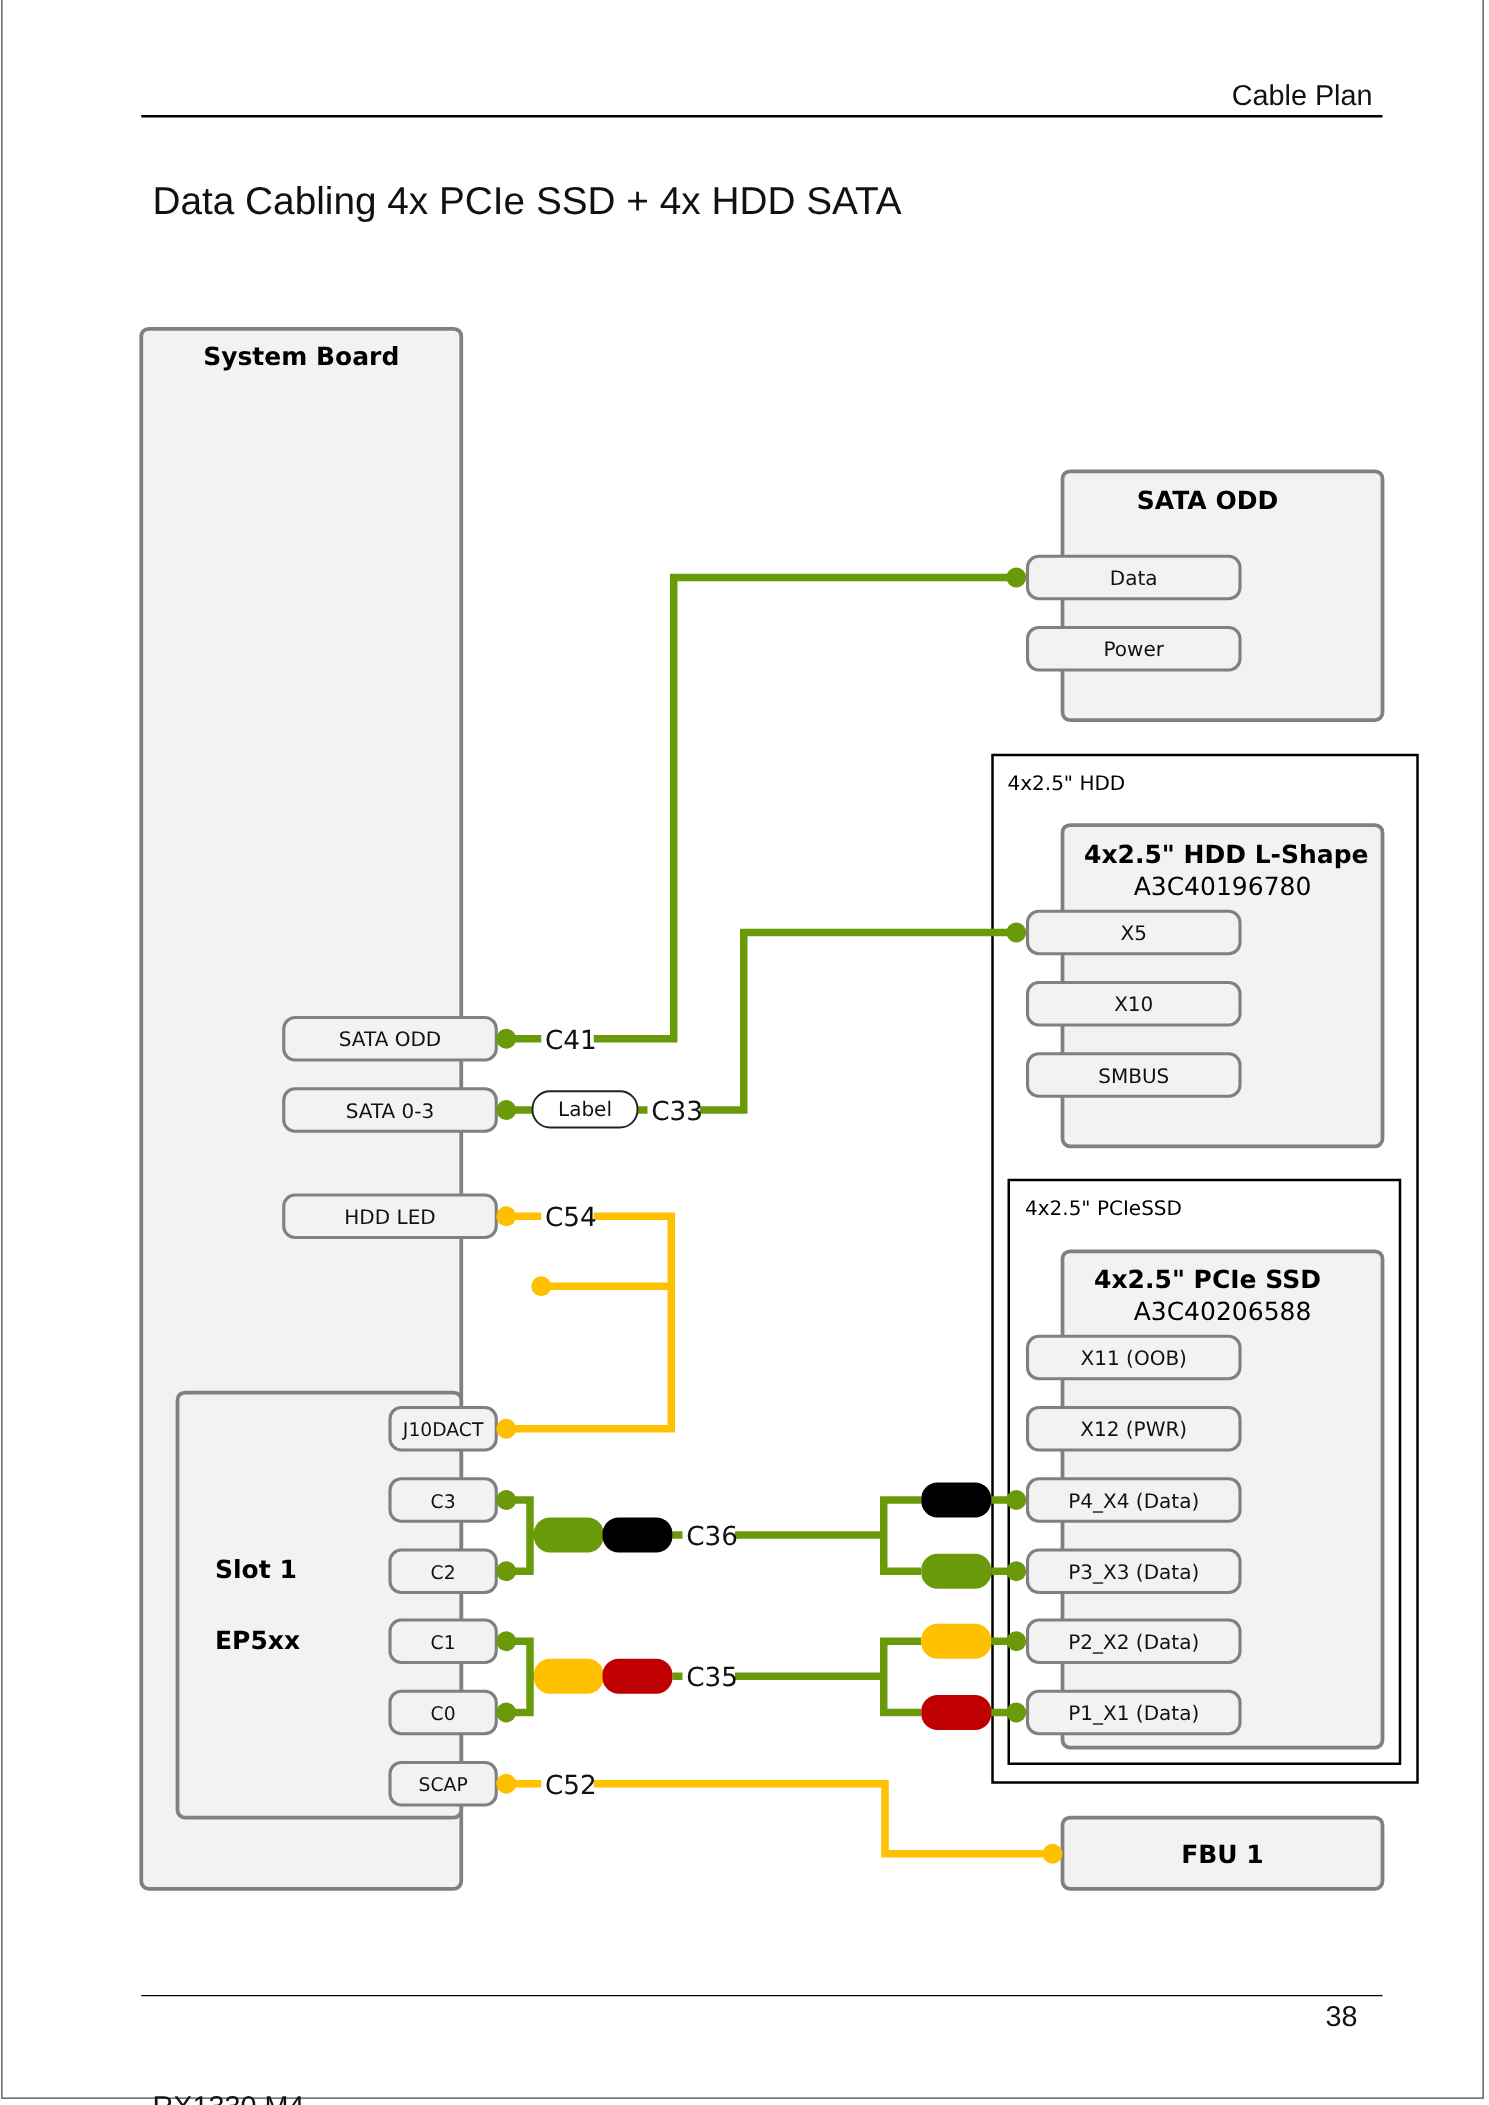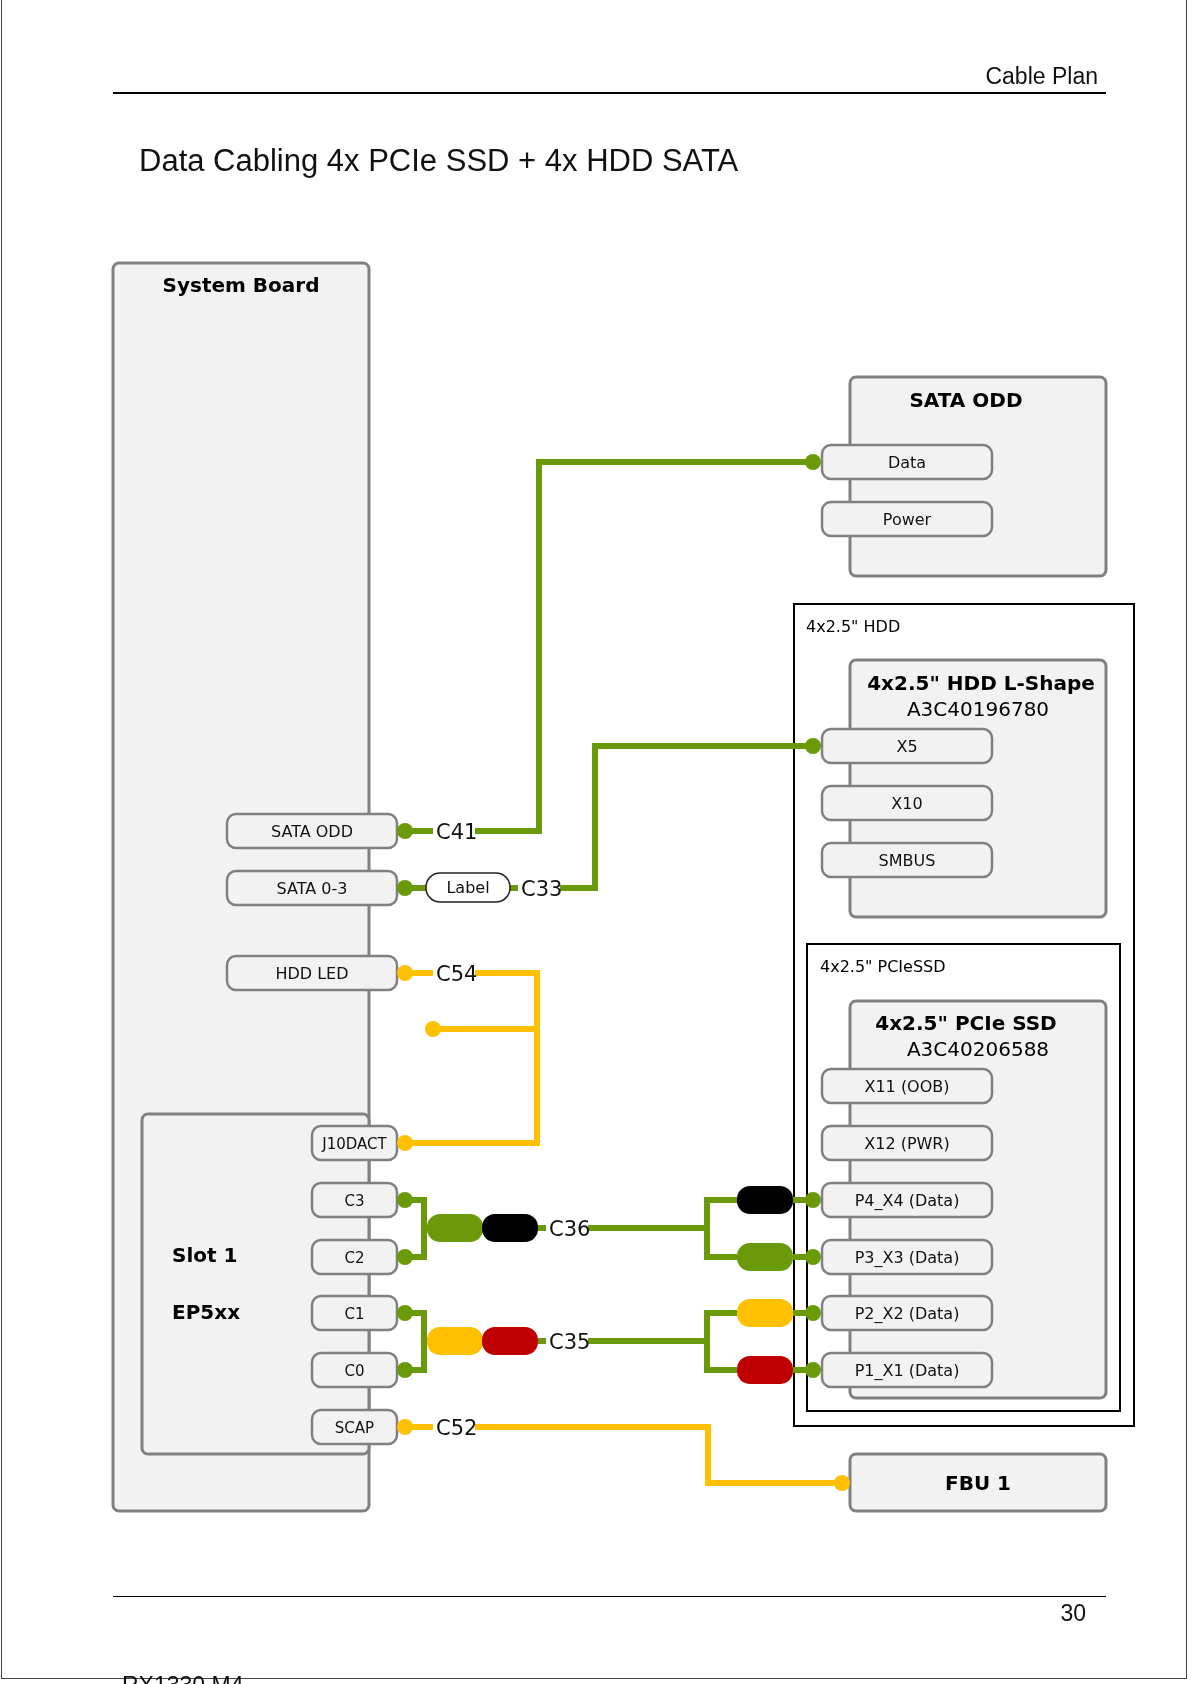--- a/index.html
+++ b/index.html
@@ -1,37 +1,37 @@
 <!DOCTYPE html>
 <html><head>
 <meta charset="utf-8">
 <style>
   html, body { margin: 0; padding: 0; background: #ffffff; }
   body { width: 1191px; height: 1684px; position: relative; overflow: hidden; font-family: "Liberation Sans", sans-serif; }
   .page-border { position: absolute; left: 1px; top: -2px; width: 1186px; height: 1681px; border: 1px solid #444; box-sizing: border-box; }
   .hdr-text { position: absolute; right: 93px; top: 63px; font-size: 23px; color: #111; font-family: "Liberation Sans", sans-serif; }
   .hdr-line { position: absolute; left: 113px; top: 92px; width: 993px; height: 2px; background: #000; }
-  .title { position: absolute; left: 122px; top: 143px; font-size: 31px; color: #111; font-family: "Liberation Sans", sans-serif; margin-left: 17px; }
+  .title { position: absolute; left: 122px; top: 143px; font-size: 31px; color: #111; font-family: "Liberation Sans", sans-serif; }
   .ftr-line { position: absolute; left: 113px; top: 1596px; width: 993px; height: 1px; background: #000; }
   .ftr-left { position: absolute; left: 122px; top: 1672px; font-size: 23px; color: #111; }
   .ftr-right { position: absolute; right: 105px; top: 1600px; font-size: 23px; color: #111; }
 
   svg#diagram { position: absolute; left: 0; top: 0; }
   .box-text { font-family: "DejaVu Sans", sans-serif; }
 </style>
 </head>
 <body>
 
 <div class="page-border"></div>
 <div class="hdr-text">Cable Plan</div>
 <div class="hdr-line"></div>
 <div class="title">Data Cabling 4x PCIe SSD + 4x HDD SATA</div>
 <div class="ftr-line"></div>
 <div class="ftr-left">RX1330 M4</div>
-<div class="ftr-right">30</div>
+<div class="ftr-right">38</div>
 
 <svg id="diagram" width="1191" height="1684">
 
   <g>
     <rect x="113" y="263" width="256" height="1248" rx="6" fill="#f2f2f2" stroke="#808080" stroke-width="3"></rect>
     <text x="241" y="292" text-anchor="middle" font-size="20" font-weight="bold" class="box-text">System Board</text>
   </g>
 
   <g>
     <rect x="142" y="1114" width="227" height="340" rx="6" fill="#f2f2f2" stroke="#808080" stroke-width="3"></rect>

